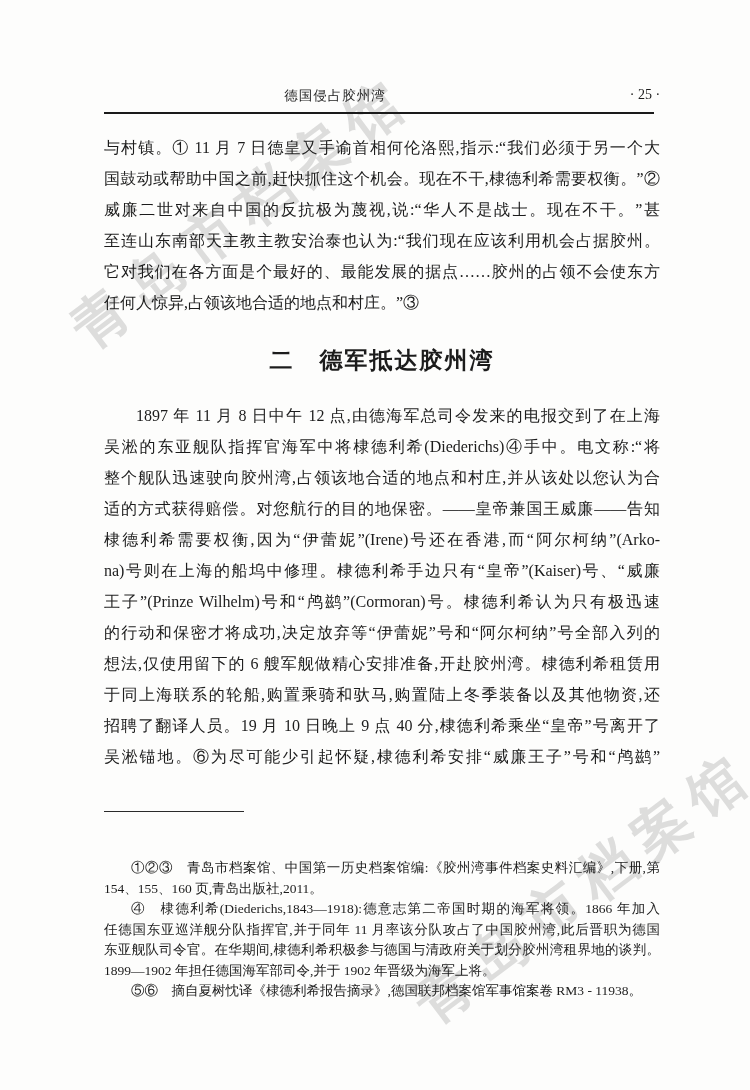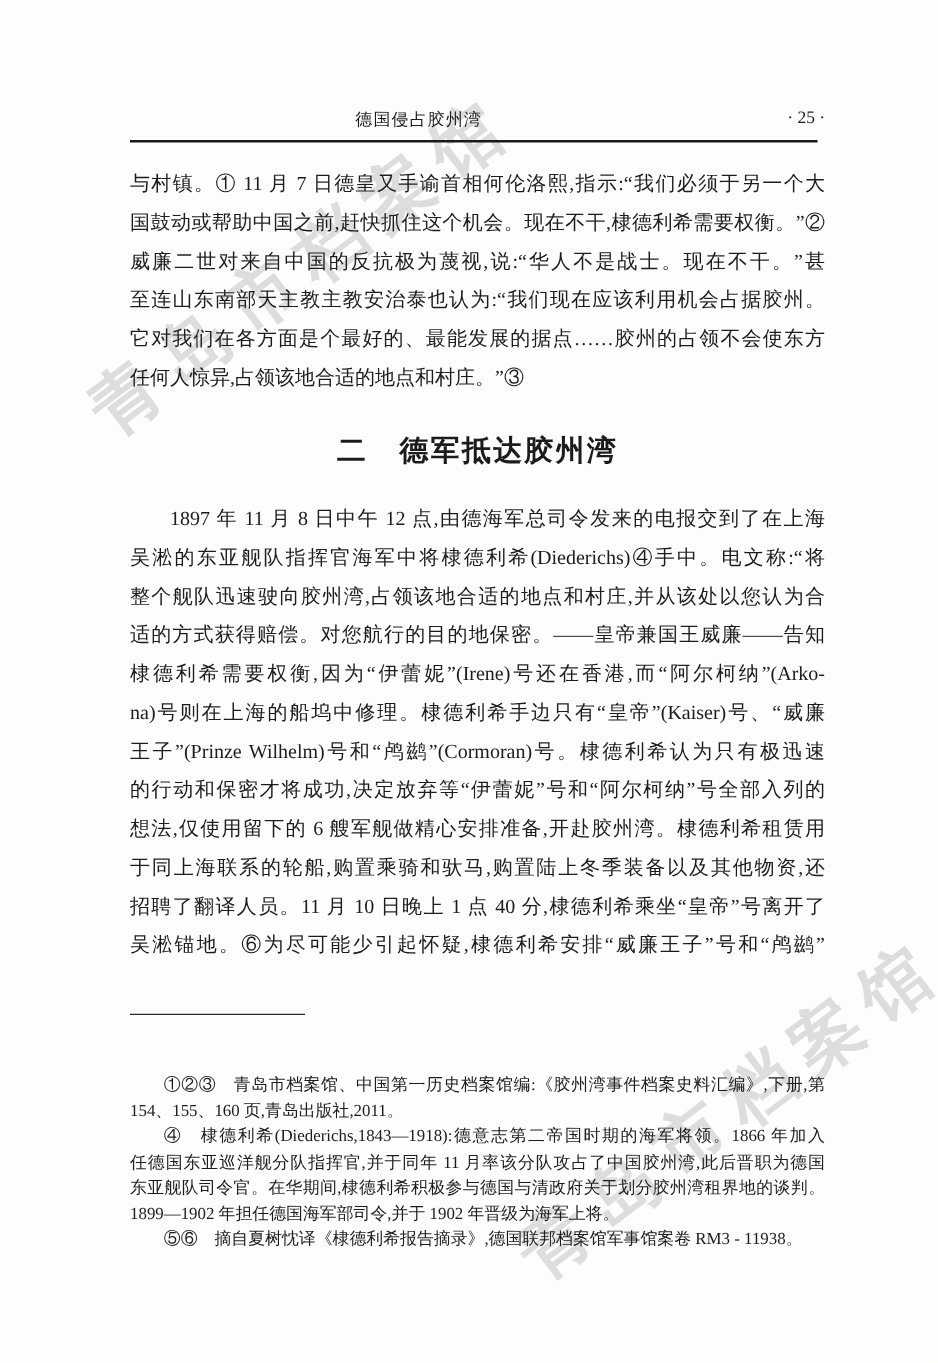--- a/index.html
+++ b/index.html
@@ -81,21 +81,21 @@
     <div class="line jl indent">1897 年 11 月 8 日中午 12 点,由德海军总司令发来的电报交到了在上海</div>
     <div class="line jl">吴淞的东亚舰队指挥官海军中将棣德利希(Diederichs)④手中。电文称:“将</div>
     <div class="line jl">整个舰队迅速驶向胶州湾,占领该地合适的地点和村庄,并从该处以您认为合</div>
     <div class="line jl">适的方式获得赔偿。对您航行的目的地保密。——皇帝兼国王威廉——告知</div>
     <div class="line jl">棣德利希需要权衡,因为“伊蕾妮”(Irene)号还在香港,而“阿尔柯纳”(Arko-</div>
     <div class="line jl">na)号则在上海的船坞中修理。棣德利希手边只有“皇帝”(Kaiser)号、“威廉</div>
     <div class="line jl">王子”(Prinze Wilhelm)号和“鸬鹚”(Cormoran)号。棣德利希认为只有极迅速</div>
     <div class="line jl">的行动和保密才将成功,决定放弃等“伊蕾妮”号和“阿尔柯纳”号全部入列的</div>
     <div class="line jl">想法,仅使用留下的 6 艘军舰做精心安排准备,开赴胶州湾。棣德利希租赁用</div>
     <div class="line jl">于同上海联系的轮船,购置乘骑和驮马,购置陆上冬季装备以及其他物资,还</div>
-    <div class="line jl">招聘了翻译人员。11 月 10 日晚上 1 点 40 分,棣德利希乘坐“皇帝”号离开了</div>
+    <div class="line jl">招聘了翻译人员。19 月 10 日晚上 9 点 40 分,棣德利希乘坐“皇帝”号离开了</div>
     <div class="line jl">吴淞锚地。⑥为尽可能少引起怀疑,棣德利希安排“威廉王子”号和“鸬鹚”</div>
   </div>
 
   <div class="footnote-rule"></div>
 
   <div class="footnotes">
     <div class="fline jl findent">①②③　青岛市档案馆、中国第一历史档案馆编:《胶州湾事件档案史料汇编》,下册,第</div>
     <div class="fline el">154、155、160 页,青岛出版社,2011。</div>
     <div class="fline jl findent">④　棣德利希(Diederichs,1843—1918):德意志第二帝国时期的海军将领。1866 年加入</div>
     <div class="fline jl">任德国东亚巡洋舰分队指挥官,并于同年 11 月率该分队攻占了中国胶州湾,此后晋职为德国</div>

